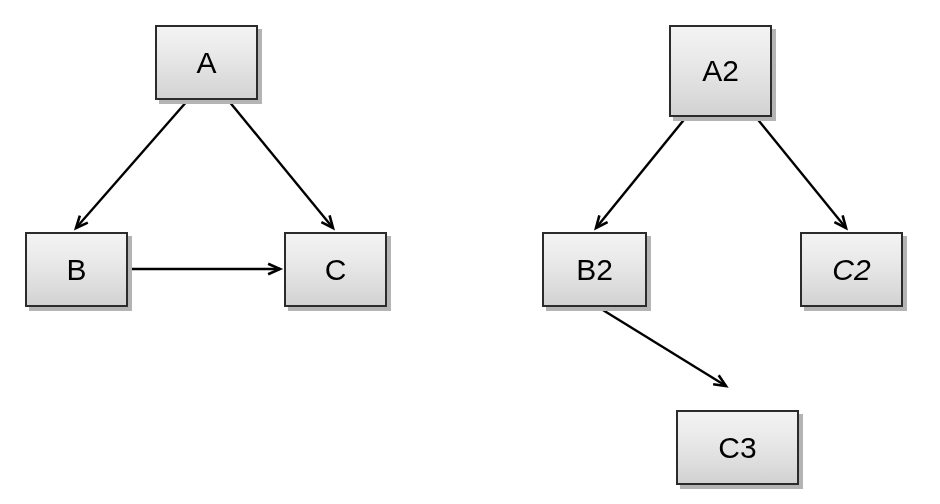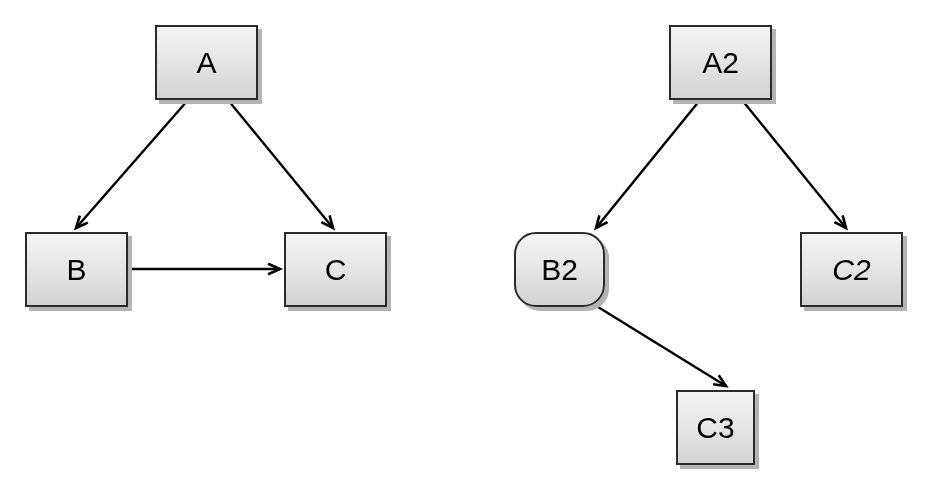--- a/index.html
+++ b/index.html
@@ -88,27 +88,27 @@
           <span class="node-label">A</span>
         </div>
         <div class="node" style="left: 25px; top: 232px; width: 103px; height: 75px;">
           <span class="node-label">B</span>
         </div>
         <div class="node" style="left: 284px; top: 232px; width: 103px; height: 75px;">
           <span class="node-label">C</span>
         </div>
       </div>
       <div>
-        <div class="node" style="left: 669px; top: 25px; width: 103px; height: 75px; text-align: right;">
+        <div class="node" style="left: 669px; top: 25px; width: 103px; height: 92px; text-align: right;">
           <span class="node-label">A2</span>
         </div>
-        <div class="node" style="left: 514px; top: 232px; width: 91px; height: 75px; border-radius: 22px;">
+        <div class="node" style="left: 542px; top: 232px; width: 105px; height: 75px;">
           <span class="node-label">B2</span>
         </div>
         <div class="node" style="left: 800px; top: 232px; width: 103px; height: 75px; font-style: italic;">
           <span class="node-label">C2</span>
         </div>
-        <div class="node" style="left: 676px; top: 390px; width: 79px; height: 75px;">
+        <div class="node" style="left: 676px; top: 410px; width: 123px; height: 75px;">
           <span class="node-label">C3</span>
         </div>
       </div>
     </div>
 </div>
 
 </body></html>

